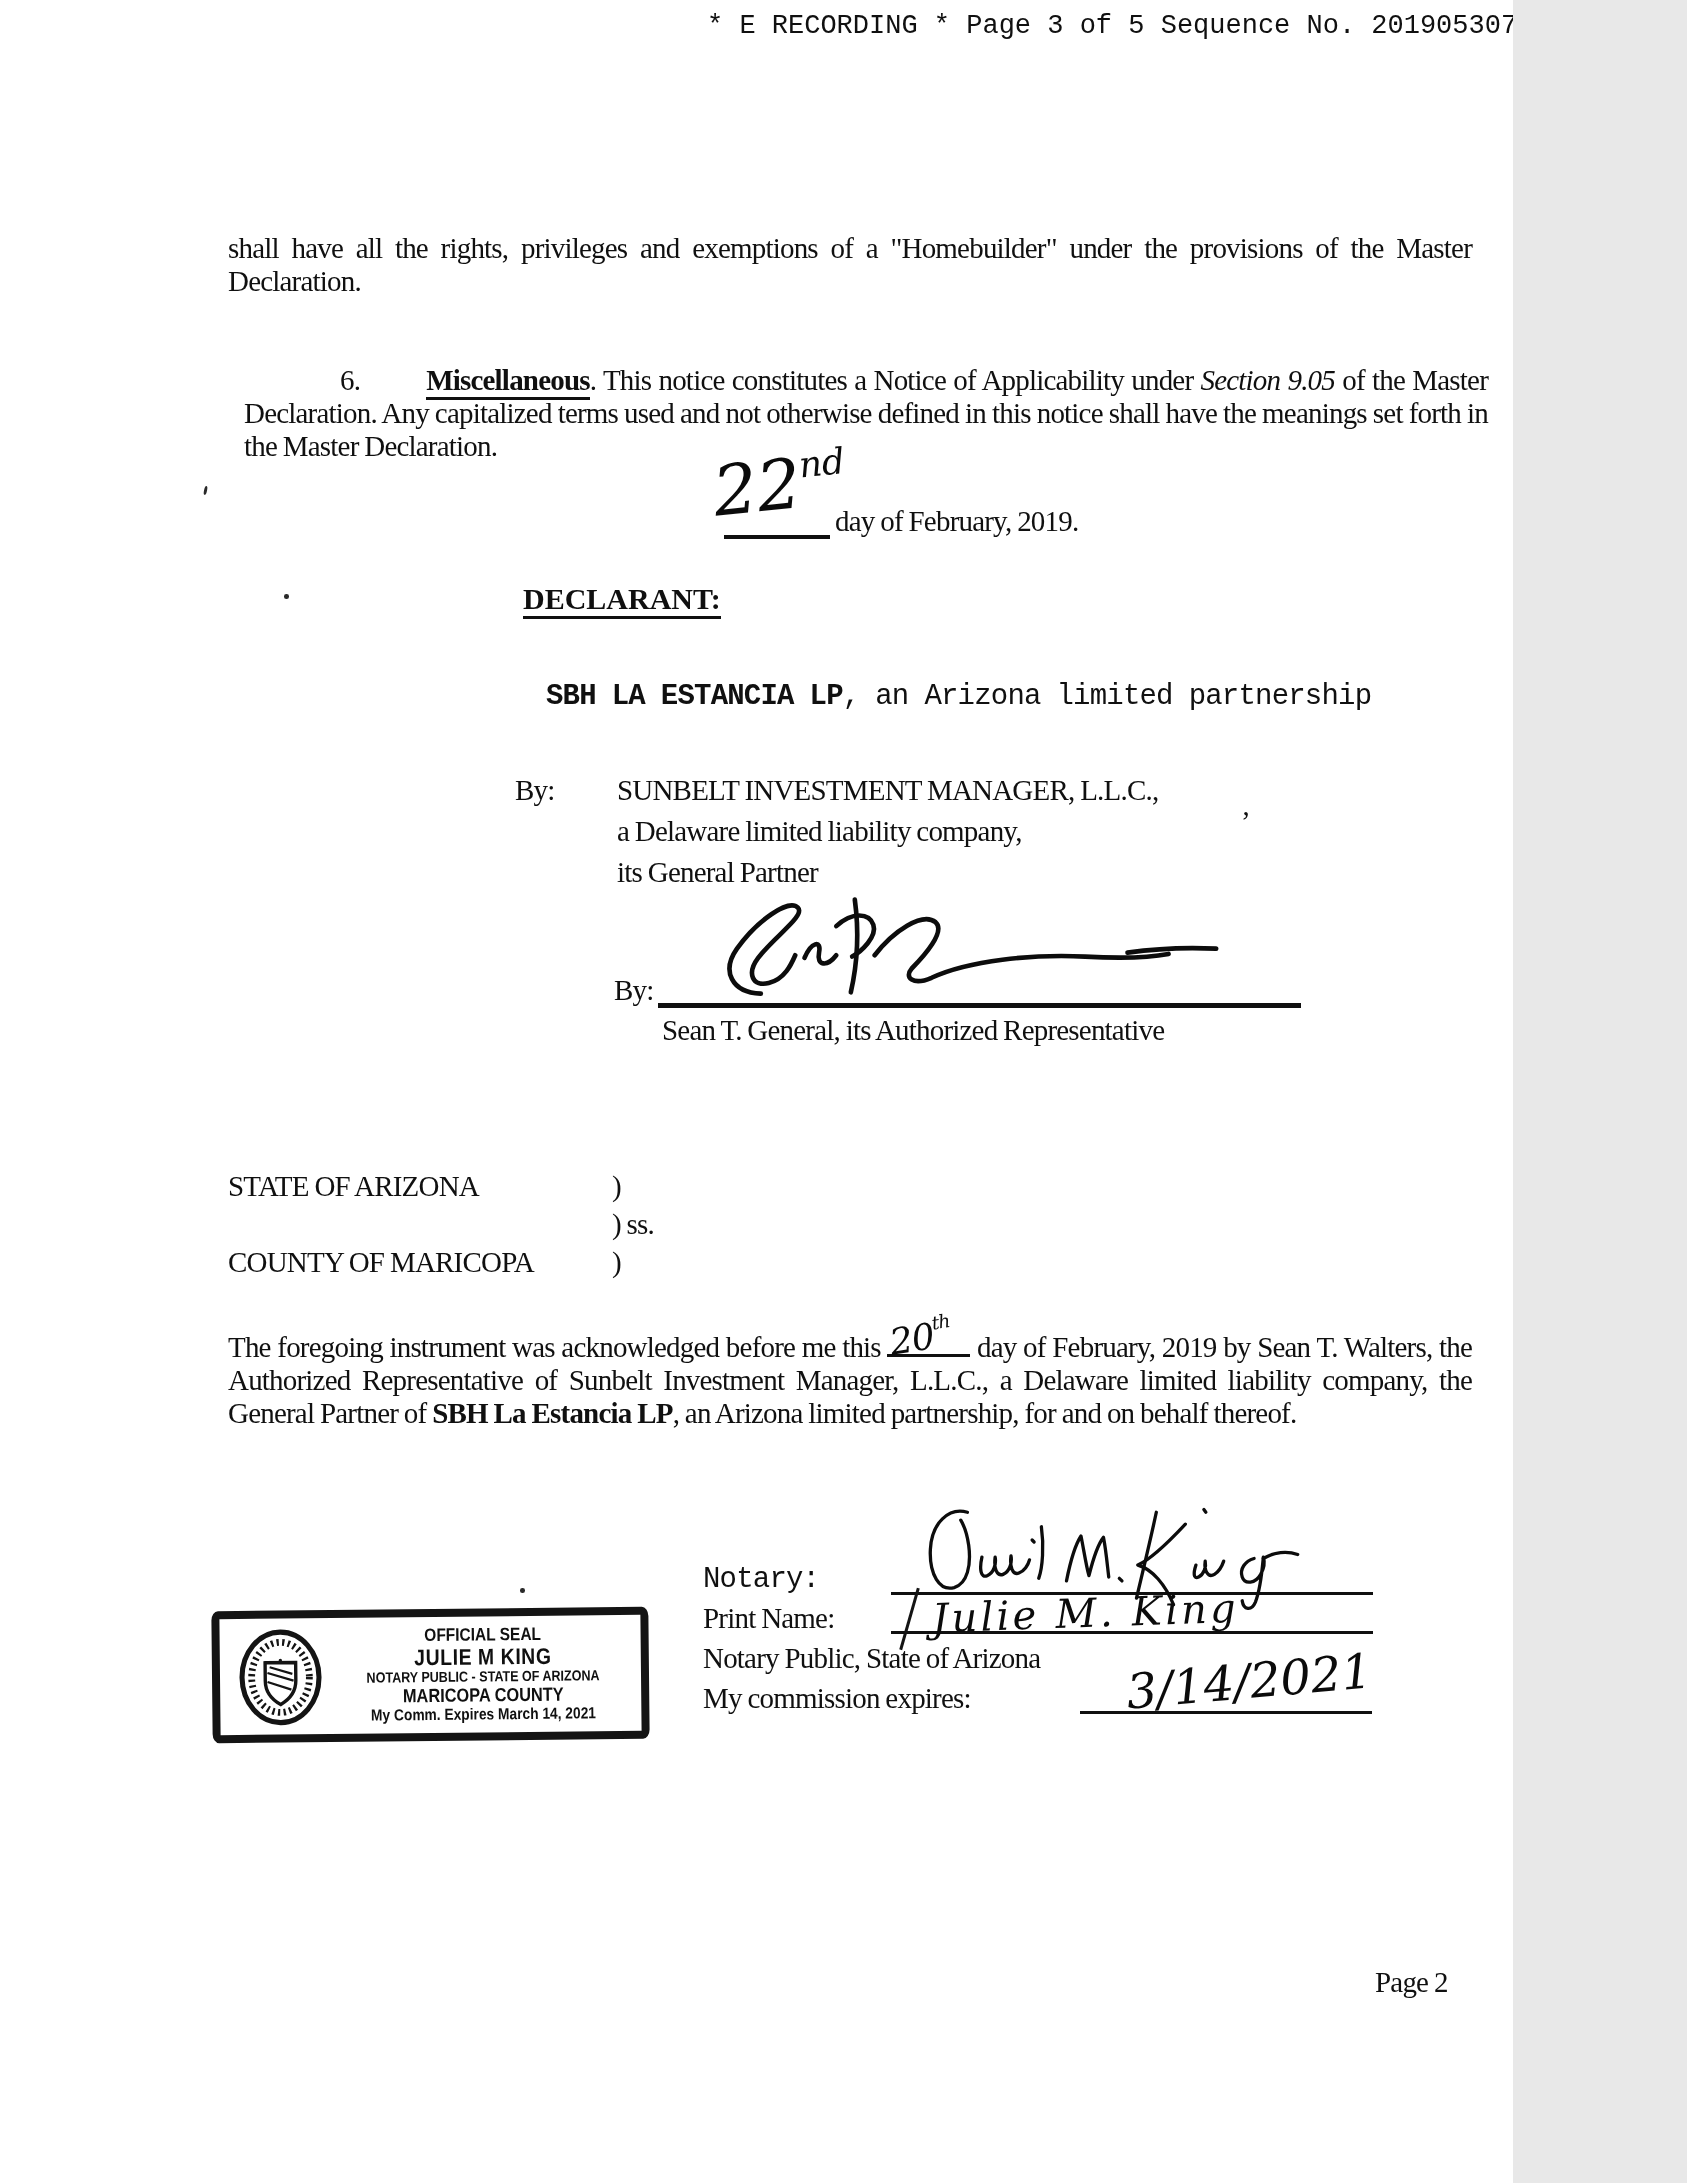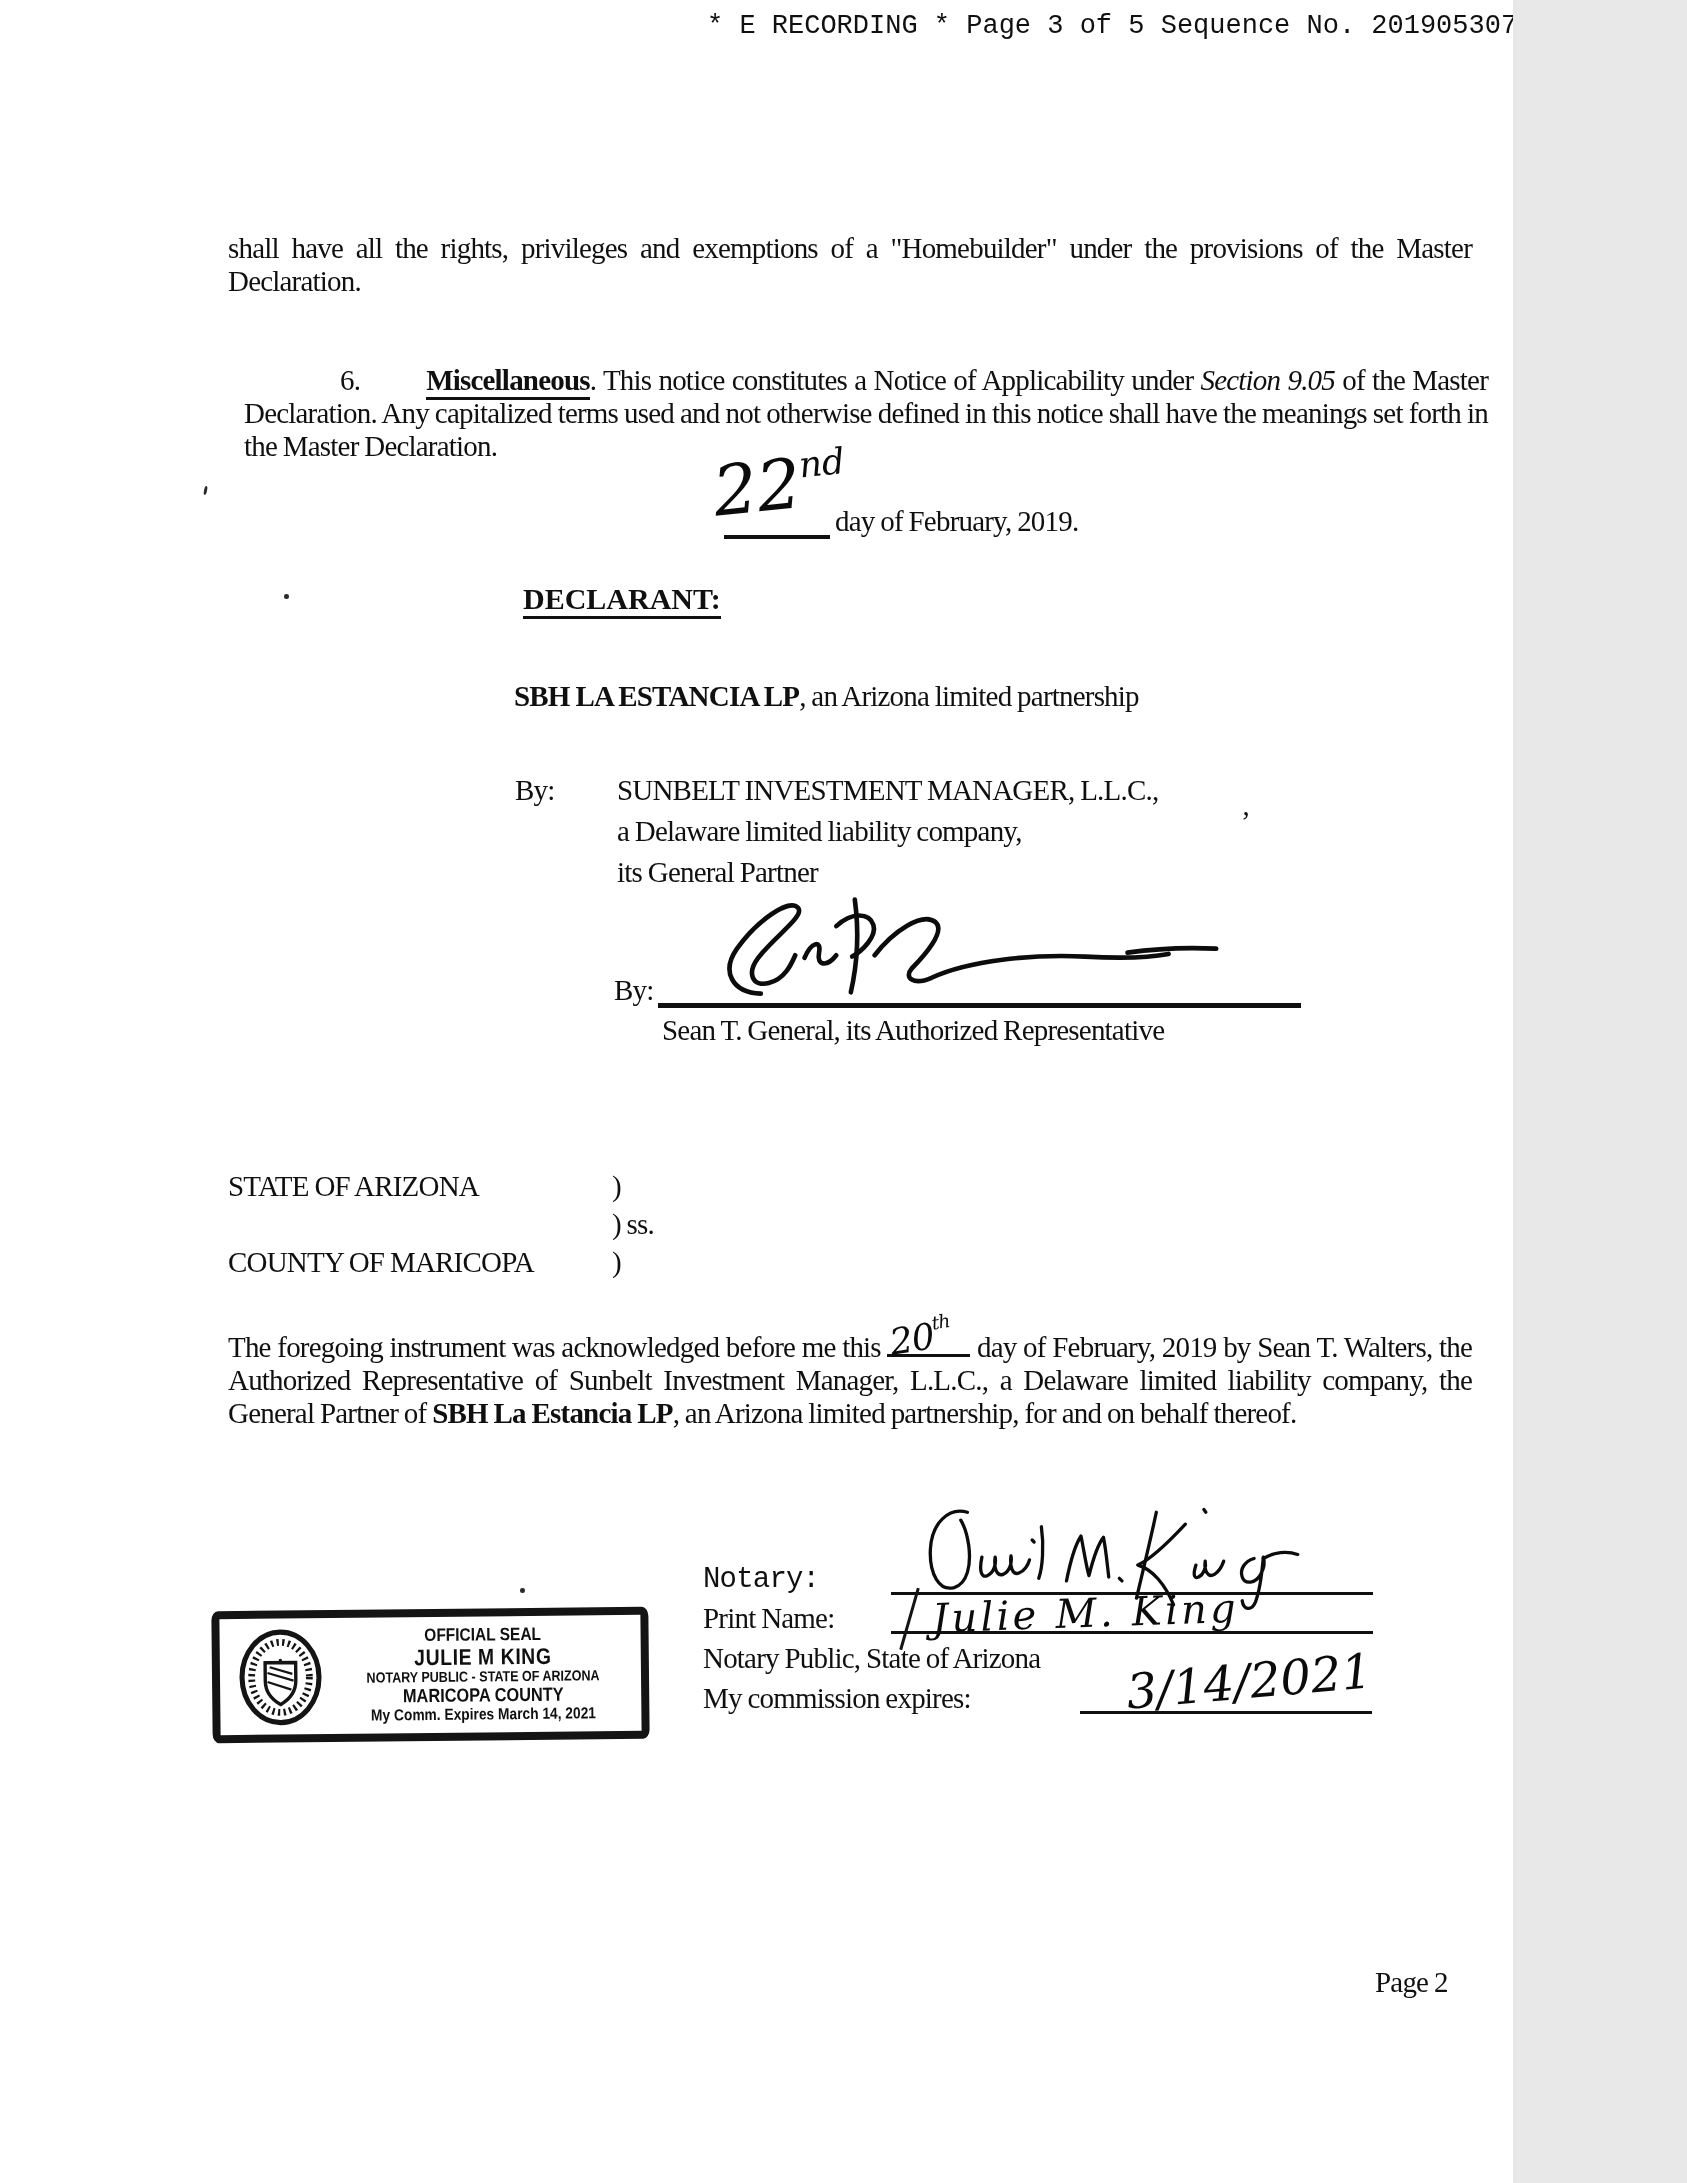--- a/index.html
+++ b/index.html
@@ -49,21 +49,21 @@
   </p>
 
   <div class="hline" style="left:724px;top:535px;width:106px;height:4px;"></div>
   <div class="abs hand nowrap" style="left:713px;top:445px;font-size:69px;transform:rotate(-6deg);"><span>22</span><span class="hand-sup">nd</span></div>
   <div class="abs body-text nowrap" style="left:835px;top:505px;">day of February, 2019.</div>
 
   <div class="abs" style="left:523px;top:582px;font-size:30px;">
     <span class="u-bold">DECLARANT:</span>
   </div>
 
-  <div class="abs body-text nowrap" style="left:514px;top:680px;">
+  <div class="abs body-text nowrap" style="left:546px;top:680px;font-family:Liberation Mono, monospace;">
     <b>SBH LA ESTANCIA LP</b><span>, an Arizona limited partnership</span>
   </div>
 
   <div class="abs body-text" style="left:515px;top:774px;">By:</div>
   <div class="abs body-text nowrap" style="left:617px;top:774px;">SUNBELT INVESTMENT MANAGER, L.L.C.,</div>
   <div class="abs body-text nowrap" style="left:617px;top:815px;">a Delaware limited liability company,</div>
   <div class="abs body-text nowrap" style="left:617px;top:856px;">its General Partner</div>
 
   <div class="abs" style="left:1241px;top:805px;font-size:29px;">’</div>
 

